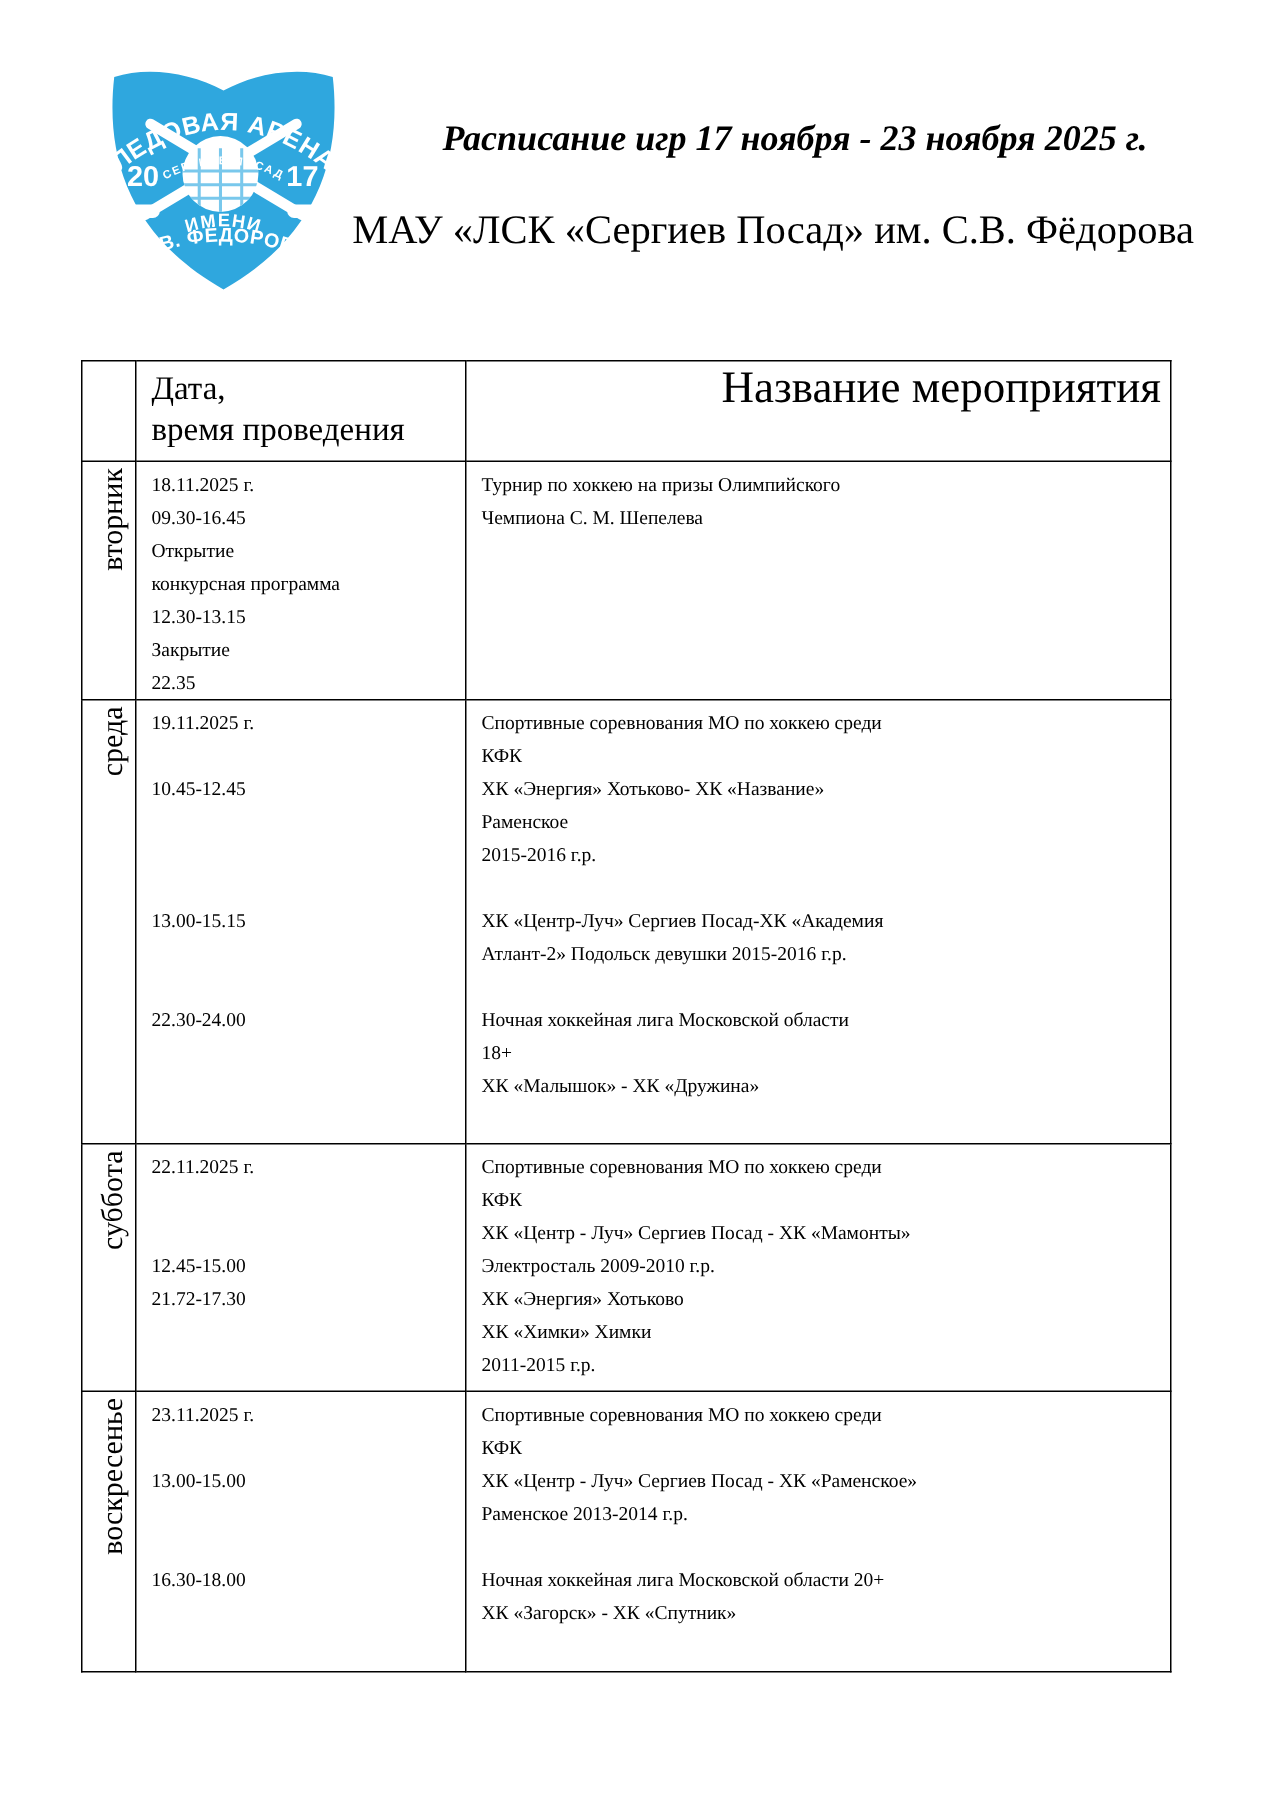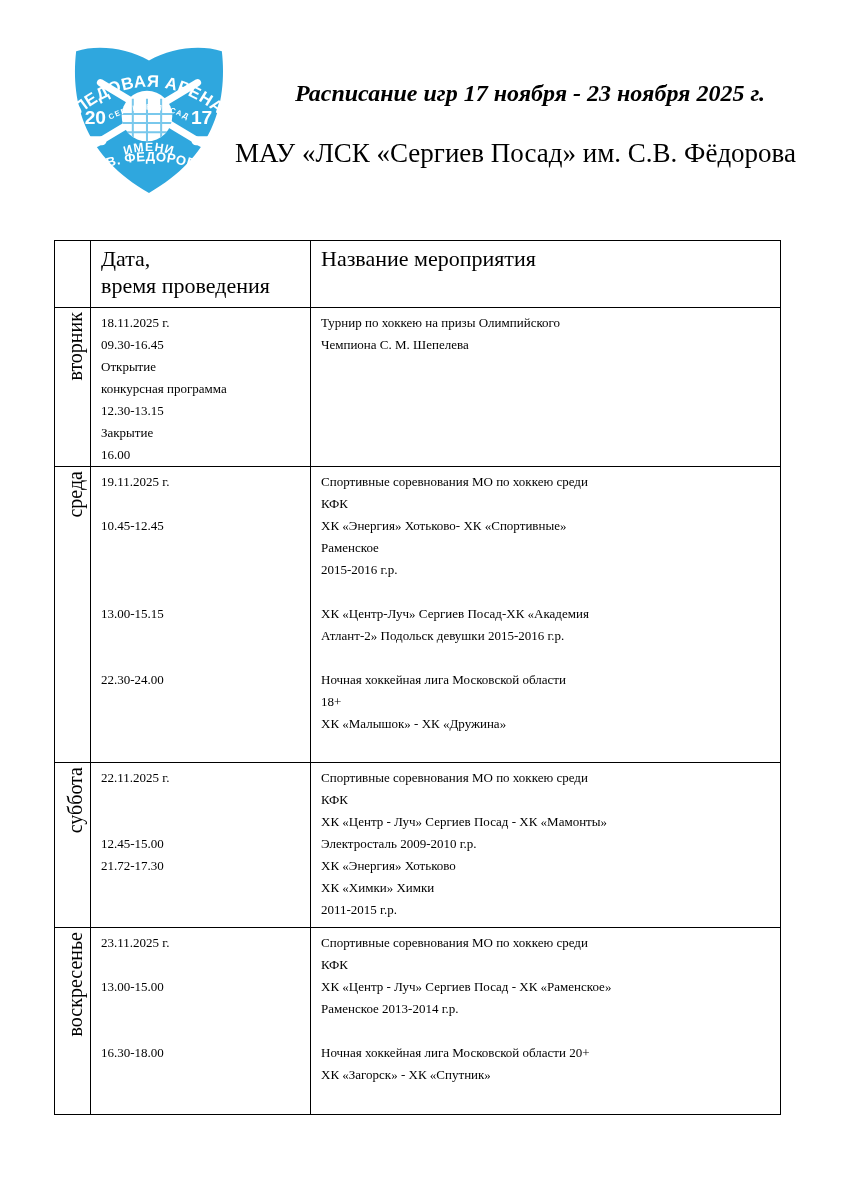--- a/index.html
+++ b/index.html
@@ -34,21 +34,21 @@
     border-collapse:collapse;table-layout:fixed;
   }
   table.sched td{border:1px solid #000;vertical-align:top;padding:4px 6px 0 10px;}
   td.dayc{padding:0;vertical-align:middle;text-align:center;}
   .vert{
     writing-mode:vertical-rl;transform:rotate(180deg);
     font-size:20px;line-height:20px;margin:0 auto;display:inline-block;
   }
   .tline{min-height:22px;line-height:22px;font-size:13px;white-space:nowrap;}
   td.headdate .tline{font-size:22px;min-height:27px;line-height:27px;}
-  td.headevent{text-align:left;font-size:22px;line-height:27px;padding-top:6px;}
+  td.headevent{text-align:right;font-size:30px;line-height:27px;padding-top:6px;}
   tr.rh{height:67px;}
   tr.r1{height:155px;}
   tr.r2{height:296px;}
   tr.r3{height:165px;}
   tr.r4{height:187px;}
 </style>
 </head>
 <body>
 
 <div class="page">
@@ -111,21 +111,21 @@
       </tr>
       <tr class="r1">
         <td class="dayc"><div class="vert">вторник</div></td>
         <td>
             <div class="tline">18.11.2025 г.</div>
             <div class="tline">09.30-16.45</div>
             <div class="tline">Открытие</div>
             <div class="tline">конкурсная программа</div>
             <div class="tline">12.30-13.15</div>
             <div class="tline">Закрытие</div>
-            <div class="tline">16.00</div>
+            <div class="tline">22.35</div>
           </td>
         <td>
             <div class="tline">Турнир по хоккею на призы Олимпийского</div>
             <div class="tline">Чемпиона С. М. Шепелева</div>
           </td>
       </tr>
       <tr class="r2">
         <td class="dayc"><div class="vert">среда</div></td>
         <td>
             <div class="tline">19.11.2025 г.</div>
@@ -135,21 +135,21 @@
             <div class="tline">&nbsp;</div>
             <div class="tline">&nbsp;</div>
             <div class="tline">13.00-15.15</div>
             <div class="tline">&nbsp;</div>
             <div class="tline">&nbsp;</div>
             <div class="tline">22.30-24.00</div>
           </td>
         <td>
             <div class="tline">Спортивные соревнования МО по хоккею среди</div>
             <div class="tline">КФК</div>
-            <div class="tline">ХК «Энергия» Хотьково- ХК «Спортивные»</div>
+            <div class="tline">ХК «Энергия» Хотьково- ХК «Название»</div>
             <div class="tline">Раменское</div>
             <div class="tline">2015-2016 г.р.</div>
             <div class="tline">&nbsp;</div>
             <div class="tline">ХК «Центр-Луч» Сергиев Посад-ХК «Академия</div>
             <div class="tline">Атлант-2» Подольск девушки 2015-2016 г.р.</div>
             <div class="tline">&nbsp;</div>
             <div class="tline">Ночная хоккейная лига Московской области</div>
             <div class="tline">18+</div>
             <div class="tline">ХК «Малышок» - ХК «Дружина»</div>
           </td>

